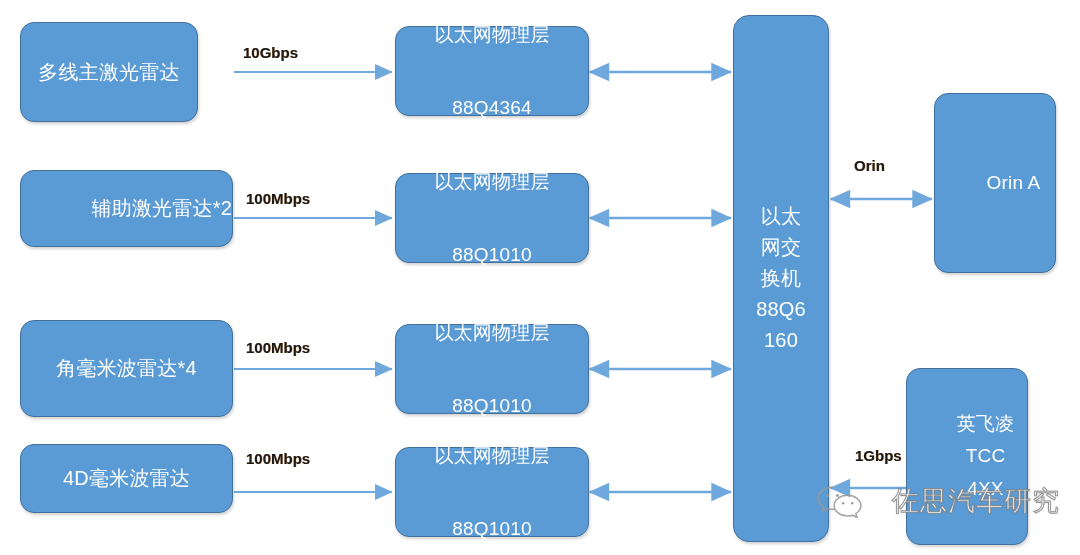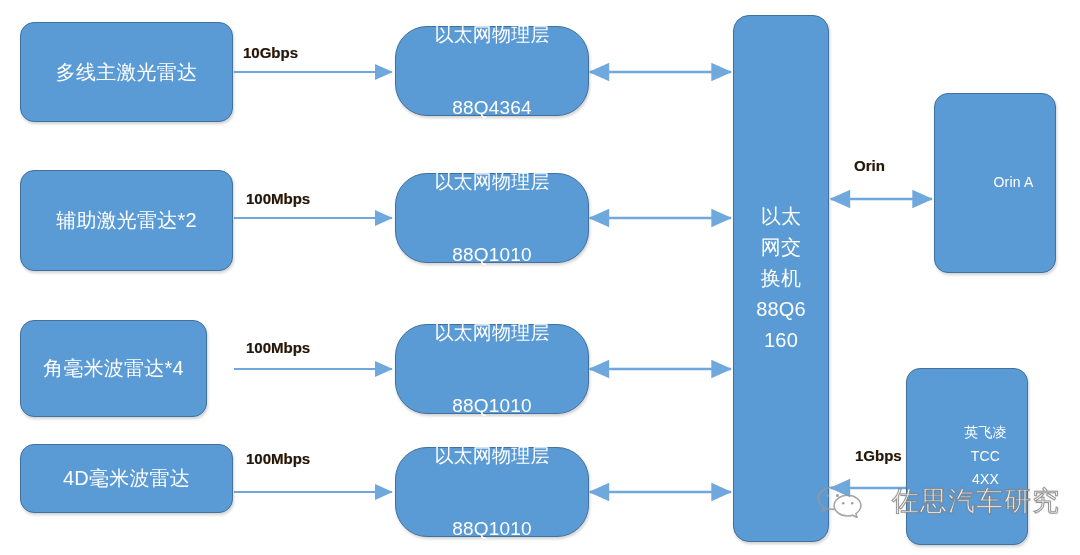--- a/index.html
+++ b/index.html
@@ -38,33 +38,32 @@
   }
   .node .line {
     display: block;
     white-space: nowrap;
   }
   .node-sensor {
     font-size: 20px;
   }
   .node-phy {
     font-size: 19px;
-    border-radius: 32px;
   }
   .node-phy .line.part {
     font-size: 19px;
     margin-top: 48px;
   }
   .node-switch {
     font-size: 20px;
     border-radius: 16px;
     line-height: 1.55;
   }
   .node-ecu {
-    font-size: 14px;
+    font-size: 19px;
     line-height: 1.7;
     padding-left: 37px;
   }
 
   
   .edge-label {
     position: absolute;
     font-size: 15px;
     font-weight: bold;
     color: #1a1a1a;
@@ -133,29 +132,29 @@
       <line x1="590" y1="369" x2="731" y2="369" marker-start="url(#ah-l)" marker-end="url(#ah-r)"></line>
       <line x1="590" y1="492" x2="731" y2="492" marker-start="url(#ah-l)" marker-end="url(#ah-r)"></line>
     </g>
 
     <g stroke="#6fa8dc" stroke-width="2.4" fill="none">
       <line x1="831" y1="199" x2="932" y2="199" marker-start="url(#ah-l)" marker-end="url(#ah-r)"></line>
       <line x1="831" y1="488" x2="932" y2="488" marker-start="url(#ah-l)" marker-end="url(#ah-r)"></line>
     </g>
   </svg>
 
-  <div class="node node-sensor" style="left:20px;  top:22px;  width:213px; height:100px;">
+  <div class="node node-sensor" style="left:20px;  top:22px;  width:178px; height:100px;">
     <span class="line">多线主激光雷达</span>
   </div>
 
-  <div class="node node-sensor" style="left:20px;  top:170px; width:213px; height:101px;">
+  <div class="node node-sensor" style="left:20px;  top:170px; width:213px; height:77px;align-items:flex-end;">
     <span class="line">辅助激光雷达*2</span>
   </div>
 
-  <div class="node node-sensor" style="left:20px;  top:320px; width:187px; height:97px;">
+  <div class="node node-sensor" style="left:20px;  top:320px; width:213px; height:97px;">
     <span class="line">角毫米波雷达*4</span>
   </div>
 
   <div class="node node-sensor" style="left:20px;  top:444px; width:213px; height:69px;">
     <span class="line">4D毫米波雷达</span>
   </div>
 
   <div class="node node-phy" style="left:395px; top:26px;  width:194px; height:90px;">
     <span class="line">以太网物理层</span>
     <span class="line part">88Q4364</span>

